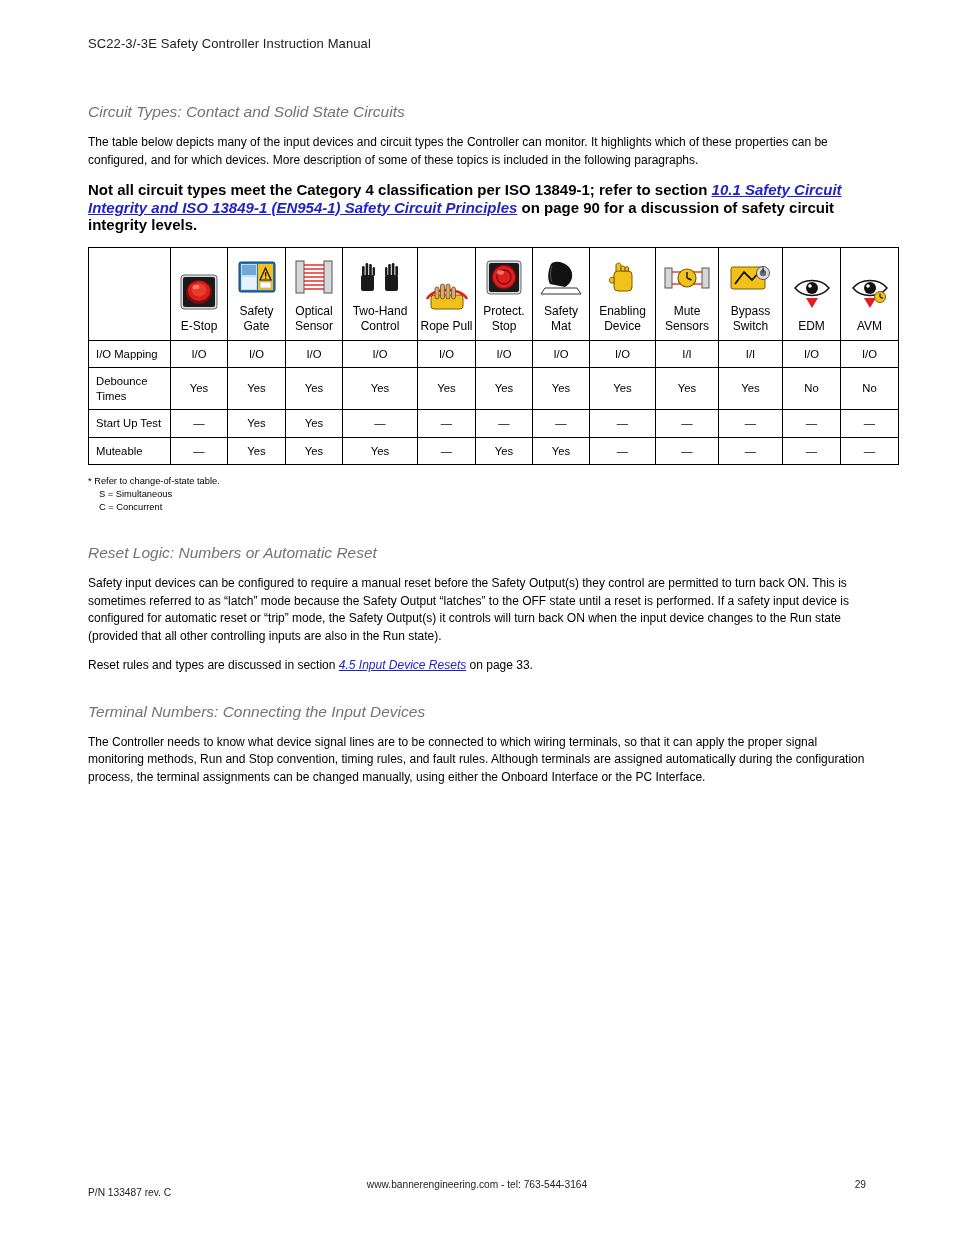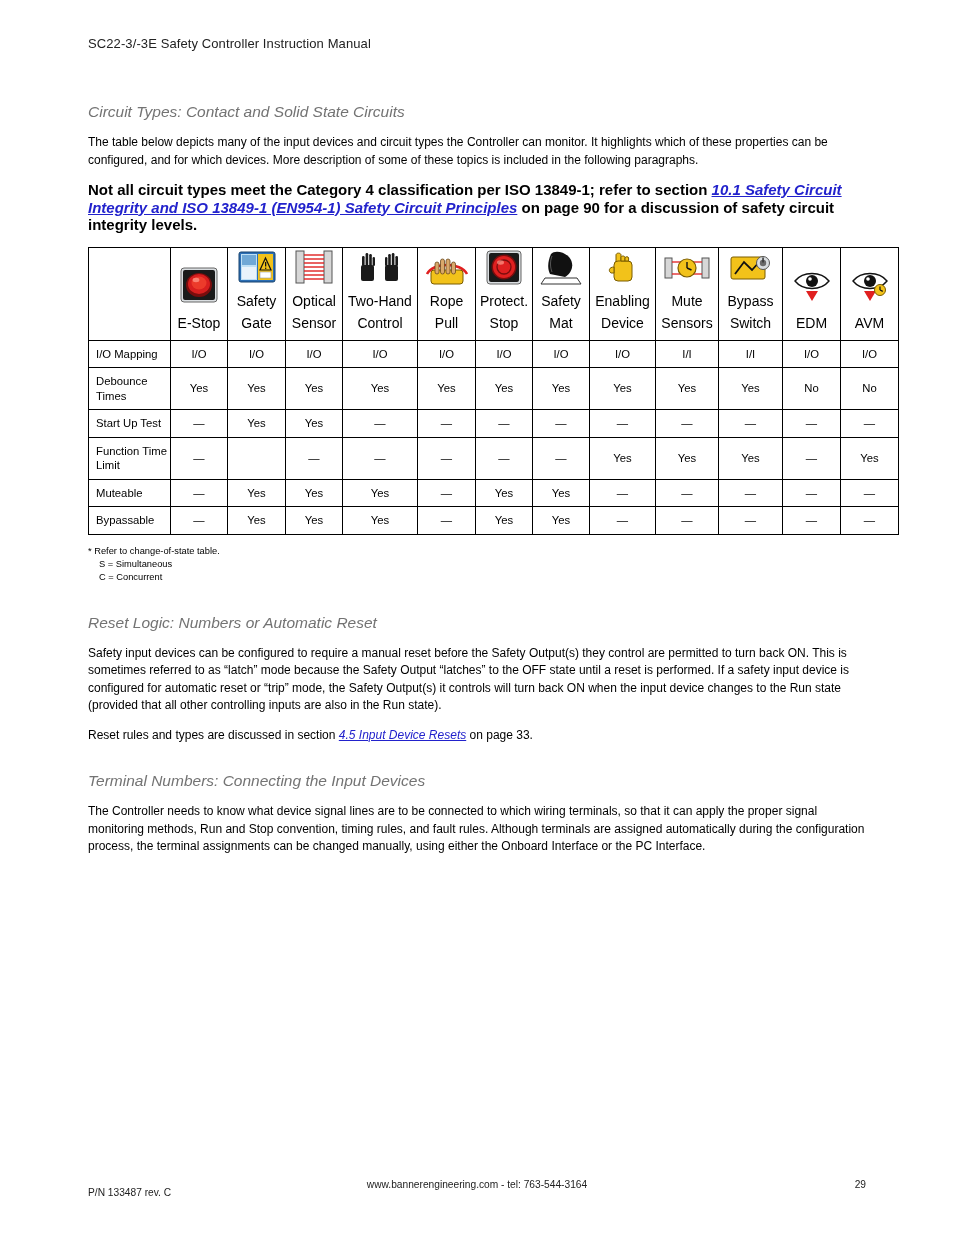--- a/index.html
+++ b/index.html
@@ -95,22 +95,22 @@
     justify-content: flex-end;
     height: 86px;
   }
   .icon-box {
     height: 48px;
     display: flex;
     align-items: center;
     justify-content: center;
   }
   .head-label {
-    line-height: 22px;
-    font-size: 14px;
+    line-height: 15px;
+    font-size: 12px;
     padding-top: 2px;
   }
   td.corner { border: 1px solid #000; }
   .cellv { line-height: 14.5px; padding: 6px 2px; }
 
   .footnotes {
     margin-top: 10px;
     font-size: 9.3px;
     line-height: 13px;
     color: #000;
@@ -412,51 +412,21 @@
           <td class="cellv">—</td>
           <td class="cellv">—</td>
           <td class="cellv">—</td>
           <td class="cellv">—</td>
           <td class="cellv">—</td>
           <td class="cellv">—</td>
           <td class="cellv">—</td>
           <td class="cellv">—</td>
         </tr>
         <tr>
-          <td class="rowlabel">Function Time Limit</td>
-          <td class="cellv">—</td>
-          <td class="cellv"></td>
-          <td class="cellv">—</td>
-          <td class="cellv">—</td>
-          <td class="cellv">—</td>
-          <td class="cellv">—</td>
-          <td class="cellv">—</td>
-          <td class="cellv">Yes</td>
-          <td class="cellv">Yes</td>
-          <td class="cellv">Yes</td>
-          <td class="cellv">—</td>
-          <td class="cellv">Yes</td>
-        </tr>
-        <tr>
           <td class="rowlabel">Muteable</td>
-          <td class="cellv">—</td>
-          <td class="cellv">Yes</td>
-          <td class="cellv">Yes</td>
-          <td class="cellv">Yes</td>
-          <td class="cellv">—</td>
-          <td class="cellv">Yes</td>
-          <td class="cellv">Yes</td>
-          <td class="cellv">—</td>
-          <td class="cellv">—</td>
-          <td class="cellv">—</td>
-          <td class="cellv">—</td>
-          <td class="cellv">—</td>
-        </tr>
-        <tr>
-          <td class="rowlabel">Bypassable</td>
           <td class="cellv">—</td>
           <td class="cellv">Yes</td>
           <td class="cellv">Yes</td>
           <td class="cellv">Yes</td>
           <td class="cellv">—</td>
           <td class="cellv">Yes</td>
           <td class="cellv">Yes</td>
           <td class="cellv">—</td>
           <td class="cellv">—</td>
           <td class="cellv">—</td>

